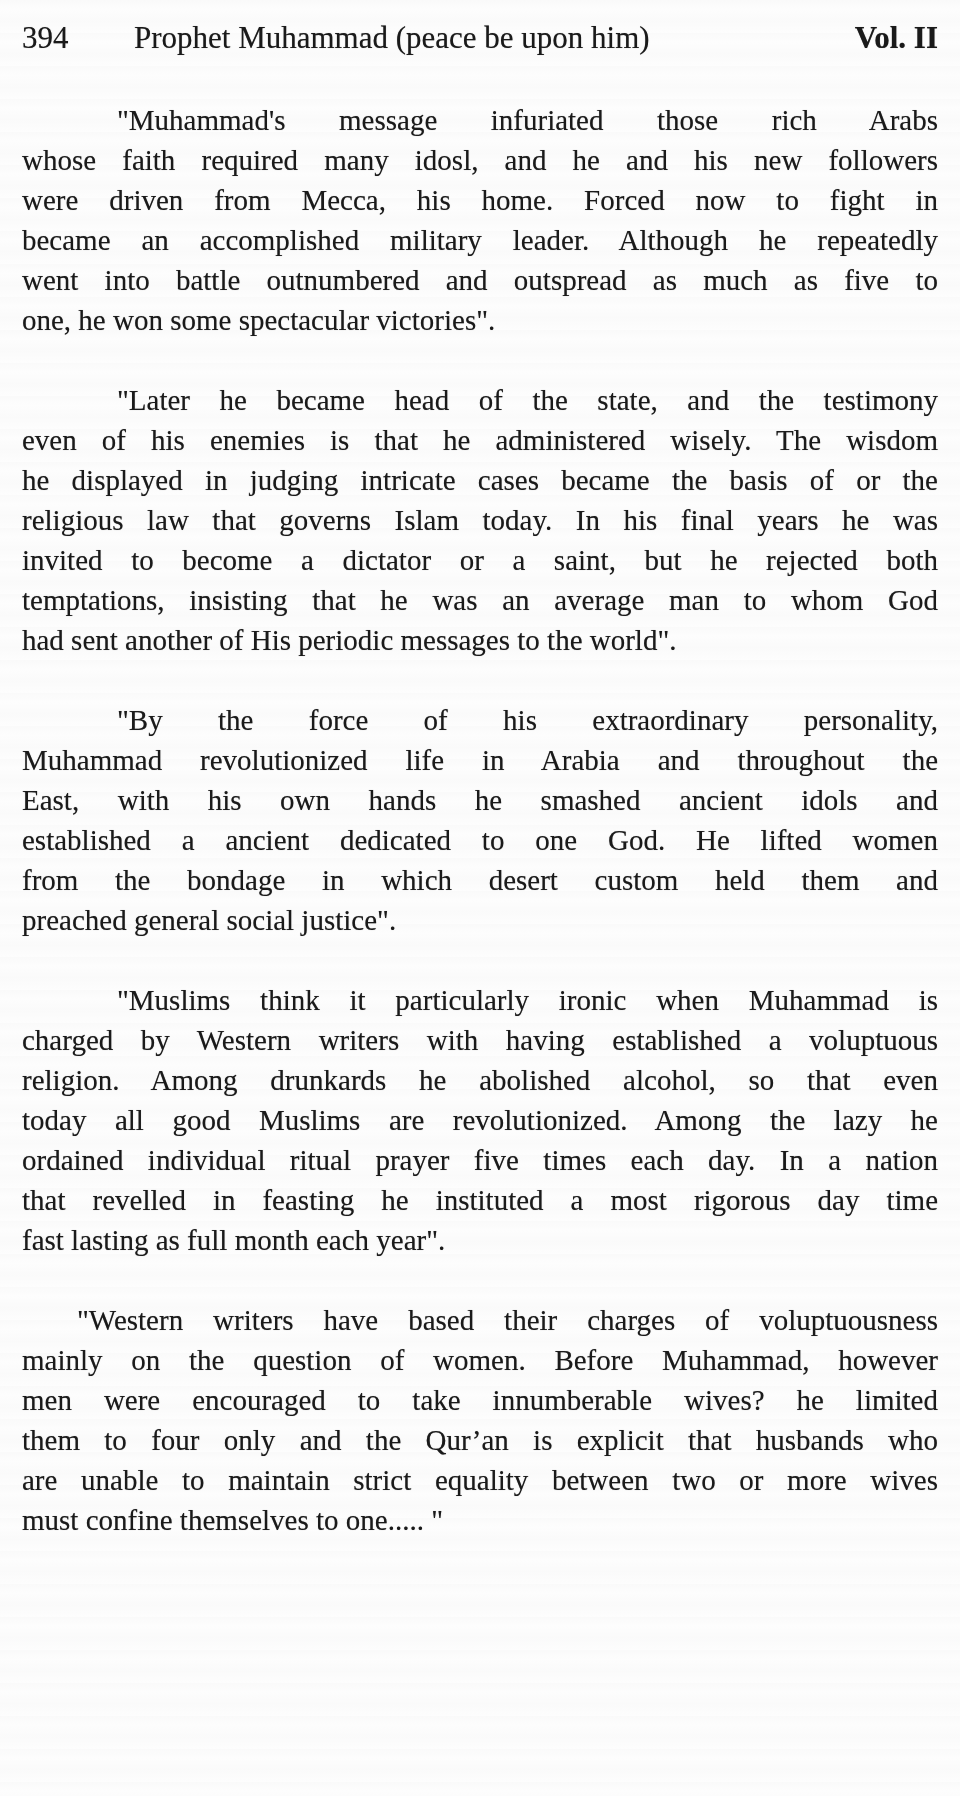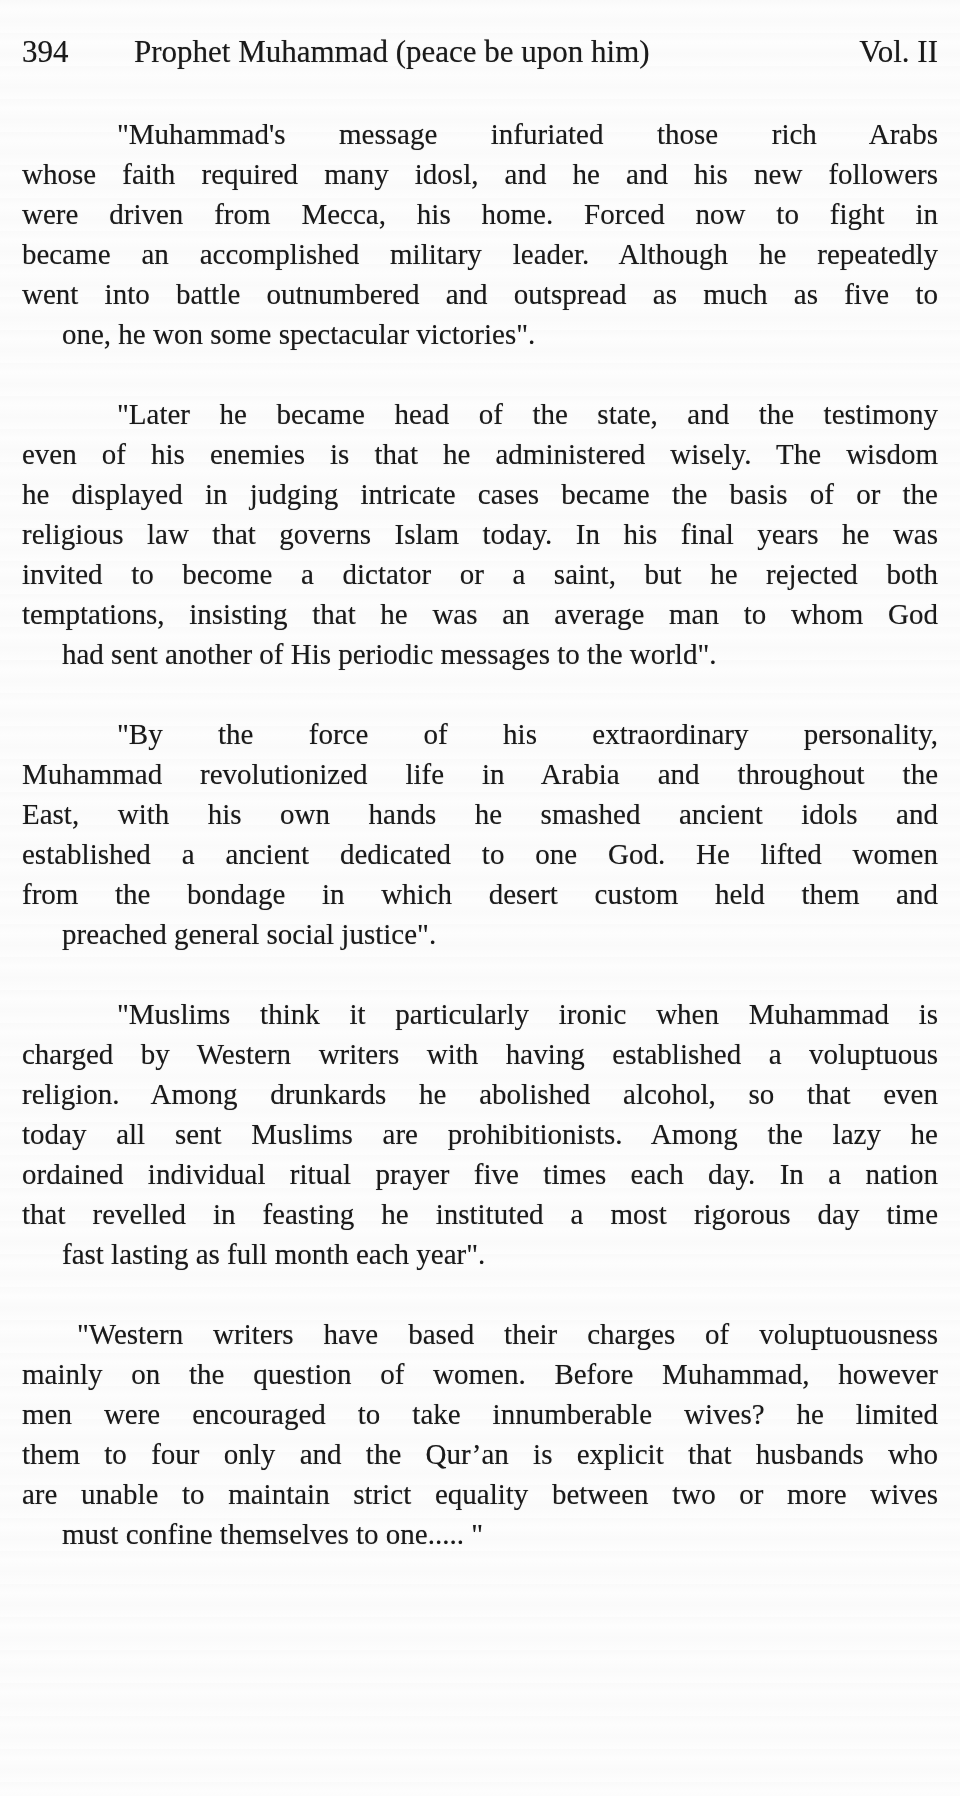--- a/index.html
+++ b/index.html
@@ -11,21 +11,21 @@
     height: 1796px;
     overflow: hidden;
     background: #fdfdfd;
     font-family: "Liberation Serif", "DejaVu Serif", serif;
     color: #1a1a1a;
   }
   .page {
     box-sizing: border-box;
     width: 960px;
     height: 1796px;
-    padding: 32px 22px 0 22px;
+    padding: 18px 22px 0 22px;
     
     background:
       repeating-linear-gradient(
         to bottom,
         rgba(190,190,190,0.05) 0px,
         rgba(255,255,255,0) 9px,
         rgba(205,205,205,0.06) 21px,
         rgba(255,255,255,0) 33px
       ),
       #fdfdfd;
@@ -44,39 +44,39 @@
   .running-header .booktitle {
     flex: 1 1 auto;
     text-align: left;
     white-space: nowrap;
   }
   .running-header .booktitle .ital {
   }
   .running-header .volume {
     flex: 0 0 auto;
     text-align: left;
+    font-weight: bold;
   }
   .page-body {
     margin-top: 42px;
   }
   .paragraph {
     margin: 0 0 40px 0;
   }
   .line {
     font-size: 29px;
     line-height: 40px;
     text-align: justify;
     text-align-last: justify;
     text-shadow: 0 0 0.7px rgba(30,30,30,0.5);
     white-space: normal;
   }
   .line.last {
     text-align: left;
     text-align-last: left;
-    margin-left: 40px;
   }
 </style>
 </head>
 <body style="background: rgb(253, 253, 253); color: rgb(26, 26, 26);">
 
 <div class="page">
   <div class="running-header">
     <span class="pagenum">394</span>
     <span class="booktitle"><span>Prophet Muhammad </span><span class="ital">(peace be upon him)</span></span>
     <span class="volume">Vol. II</span>
@@ -106,21 +106,21 @@
         <div class="line">Muhammad revolutionized life in Arabia and throughout the</div>
         <div class="line">East, with his own hands he smashed ancient idols and</div>
         <div class="line">established a ancient dedicated to one God. He lifted women</div>
         <div class="line">from the bondage in which desert custom held them and</div>
         <div class="line last">preached general social justice".</div>
       </div>
       <div class="paragraph">
         <div class="line first" style="padding-left: 95px;">"Muslims think it particularly ironic when Muhammad is</div>
         <div class="line">charged by Western writers with having established a voluptuous</div>
         <div class="line">religion. Among drunkards he abolished alcohol, so that even</div>
-        <div class="line">today all sent Muslims are prohibitionists. Among the lazy he</div>
+        <div class="line">today all good Muslims are revolutionized. Among the lazy he</div>
         <div class="line">ordained individual ritual prayer five times each day. In a nation</div>
         <div class="line">that revelled in feasting he instituted a most rigorous day time</div>
         <div class="line last">fast lasting as full month each year".</div>
       </div>
       <div class="paragraph">
         <div class="line first" style="padding-left: 55px;">"Western writers have based their charges of voluptuousness</div>
         <div class="line">mainly on the question of women. Before Muhammad, however</div>
         <div class="line">men were encouraged to take innumberable wives? he limited</div>
         <div class="line">them to four only and the Qur’an is explicit that husbands who</div>
         <div class="line">are unable to maintain strict equality between two or more wives</div>

